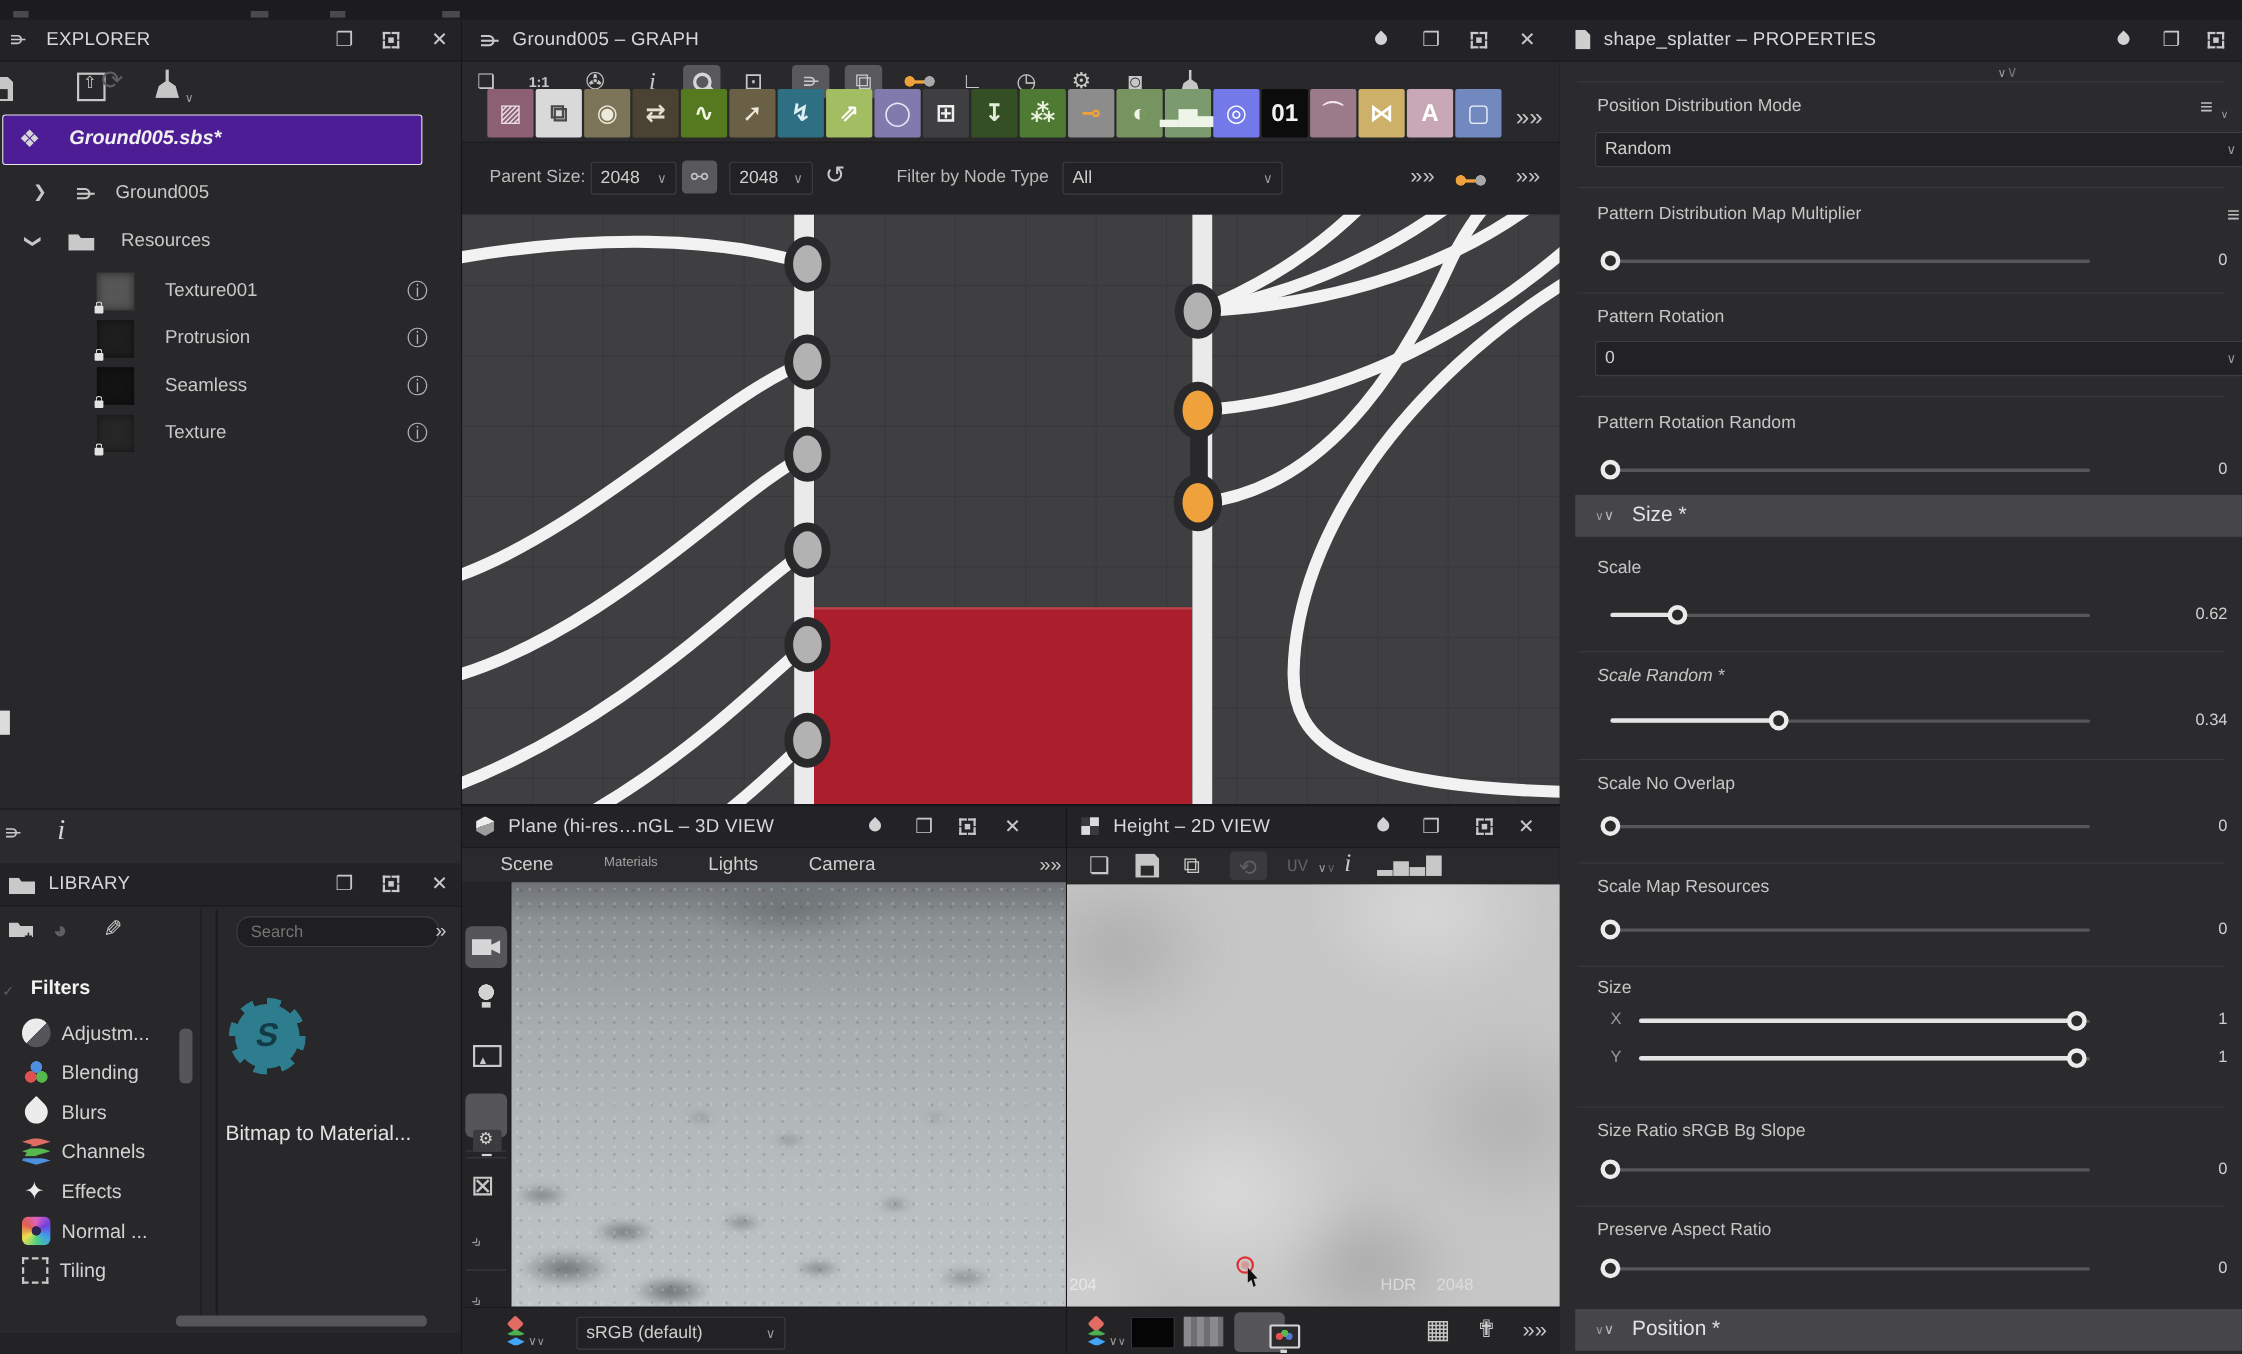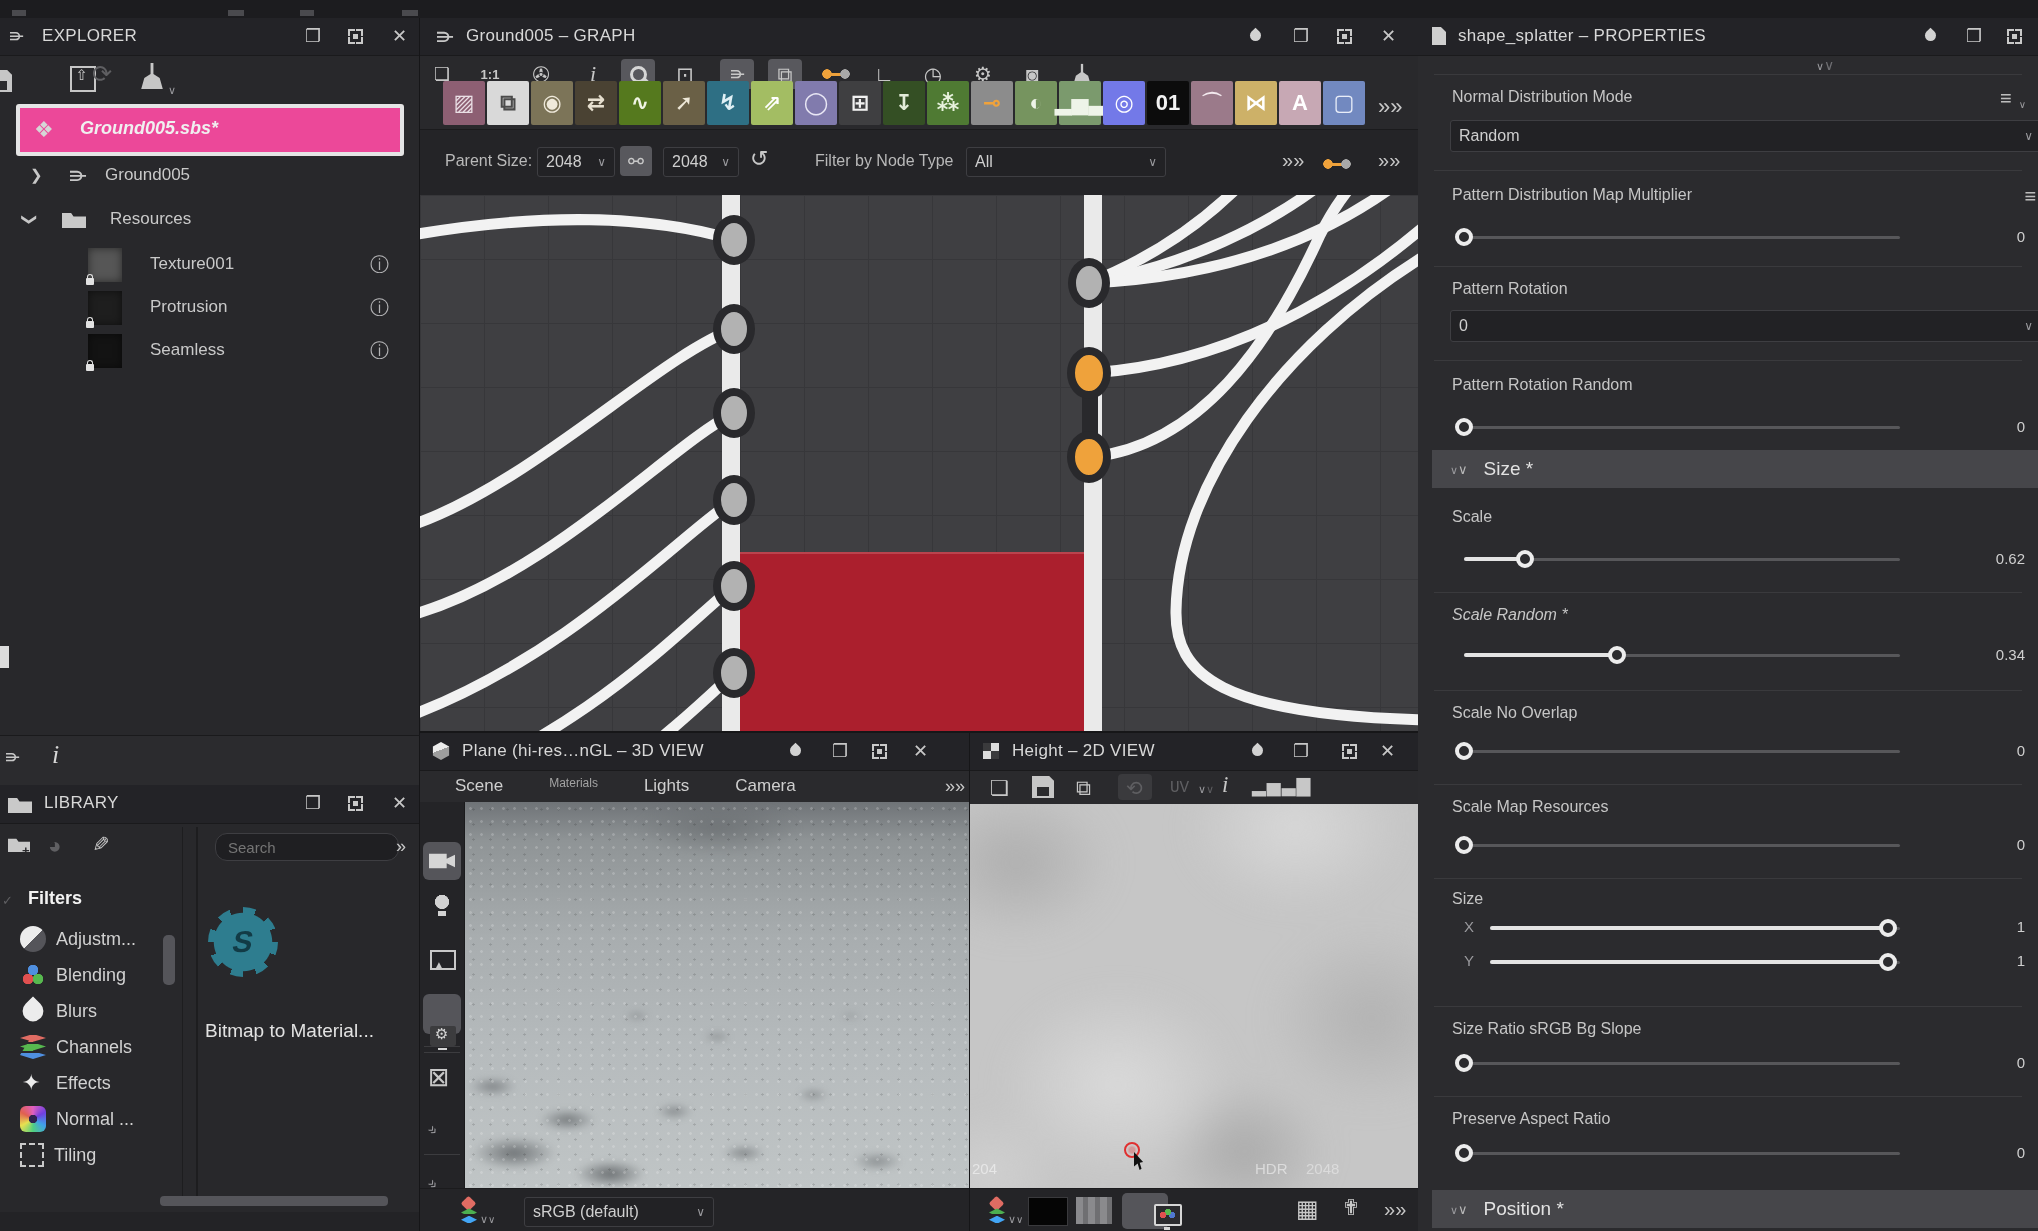--- a/index.html
+++ b/index.html
@@ -147,21 +147,21 @@
     <span class="abs" style="left:348px;top:11px;" data-name="explorer-maximize-icon"></span>
     <span class="abs g" style="left:392px;top:9px;" data-name="explorer-close-icon"></span>
   </div>
   
   <span class="abs" style="left:-10px;top:48px;" data-name="floppy-icon"></span>
   <span class="abs" style="left:44px;top:48px;" data-name="export-icon"></span>
   <span class="abs g dim" style="left:92px;top:44px;" data-name="refresh-icon"></span>
   <span class="abs" style="left:140px;top:45px;" data-name="broom-icon"></span>
   <span class="abs" style="left:168px;top:62px;" data-name="broom-chevron-icon"></span>
   
-  <div class="abs" data-name="file-row-selected" style="left:16px;top:86px;width:380px;height:44px;background:#ec4899;border:4px solid #e5e5e5;border-radius:3px;">
+  <div class="abs" data-name="file-row-selected" style="left:2px;top:86px;width:380px;height:44px;background:#4c1d95;border:1px solid #e5e5e5;border-radius:3px;">
     <span class="abs" style="left:14px;top:9px;" data-name="package-icon"></span>
     <span class="abs" style="left:60px;top:10px;font-size:18px;font-weight:bold;font-style:italic;color:#f0f0f0;" data-name="file-name">Ground005.sbs*</span>
   </div>
   
   <div class="abs" data-name="graph-row" style="left:0;top:137px;width:419px;height:42px;">
     <span class="abs g" style="left:30px;top:12px;font-size:15px;" data-name="chevron-right-icon">❯</span>
     <span class="abs g" style="left:68px;top:10px;font-size:22px;" data-name="graph-type-icon"></span>
     <span class="abs row-label" style="left:105px;top:10px;" data-name="graph-name">Ground005</span>
   </div>
   
@@ -190,20 +190,27 @@
       </div>
 
       <div class="res-row" data-name="resource-row">
         <span class="res-thumb" data-name="resource-thumbnail" style="background-color: rgb(19, 19, 19);">
           <i data-name="lock-icon"></i>
         </span>
         <span class="res-name" data-name="resource-name">Seamless</span>
         <span class="res-info" data-name="info-icon"></span>
       </div>
 
+      <div class="res-row" data-name="resource-row">
+        <span class="res-thumb" data-name="resource-thumbnail" style="background-color: rgb(38, 38, 38);">
+          <i data-name="lock-icon"></i>
+        </span>
+        <span class="res-name" data-name="resource-name">Texture</span>
+        <span class="res-info" data-name="info-icon"></span>
+      </div>
     </div>
   <span class="abs" style="left:0;top:628px;width:9px;height:22px;background:#dcdcdc;" data-name="edge-artifact"></span>
 </div>
 
 <div class="abs" data-name="mid-strip" style="left:0;top:735px;width:419px;height:50px;background:#2b2b2e;border-right:2px solid #161618;border-top:1px solid #1a1a1c;">
   <span class="abs g" style="left:4px;top:12px;" data-name="graph-type-icon"></span>
   <span class="abs" style="left:52px;top:4px;font-family:'Liberation Serif',serif;font-style:italic;font-size:26px;color:#d6d6d6;" data-name="info-italic-icon">i</span>
 </div>
 
 <div class="panel" data-name="library-panel" style="left:0;top:785px;width:419px;height:427px;background:#28282b;border-right:2px solid #161618;">
@@ -611,21 +618,21 @@
     <span class="abs" style="left:14px;top:9px;" data-name="document-icon"></span>
     <span class="title" style="left:40px;" data-name="panel-title">shape_splatter – PROPERTIES</span>
     <span class="abs" style="left:507px;top:12px;" data-name="properties-pin-icon"></span>
     <span class="abs g" style="left:548px;top:9px;" data-name="properties-pane-icon"></span>
     <span class="abs" style="left:589px;top:11px;" data-name="properties-maximize-icon"></span>
   </div>
   <span class="abs" style="left:398px;top:57px;font-size:14px;color:#6f6f73;" data-name="scroll-chevron-icon">∨</span>
   <div class="pdiv" style="top:74px;"></div>
 
   
-  <div class="abs plabel" style="left:34px;top:88px;" data-name="property-label">Normal Distribution Mode</div>
+  <div class="abs plabel" style="left:34px;top:88px;" data-name="property-label">Position Distribution Mode</div>
   <span class="abs" style="left:582px;top:90px;" data-name="param-menu-icon"></span>
   <div class="select abs" style="left:32px;top:120px;width:574px;height:30px;" data-name="pattern-distribution-mode-select">
     <span data-name="dropdown-value">Random</span>
       <span class="cv">∨</span>
   </div>
   <div class="pdiv" style="top:170px;"></div>
 
   
   <div class="abs plabel" style="left:34px;top:186px;" data-name="property-label">Pattern Distribution Map Multiplier</div>
   <span class="abs" style="left:582px;top:188px;" data-name="param-menu-icon"></span>

